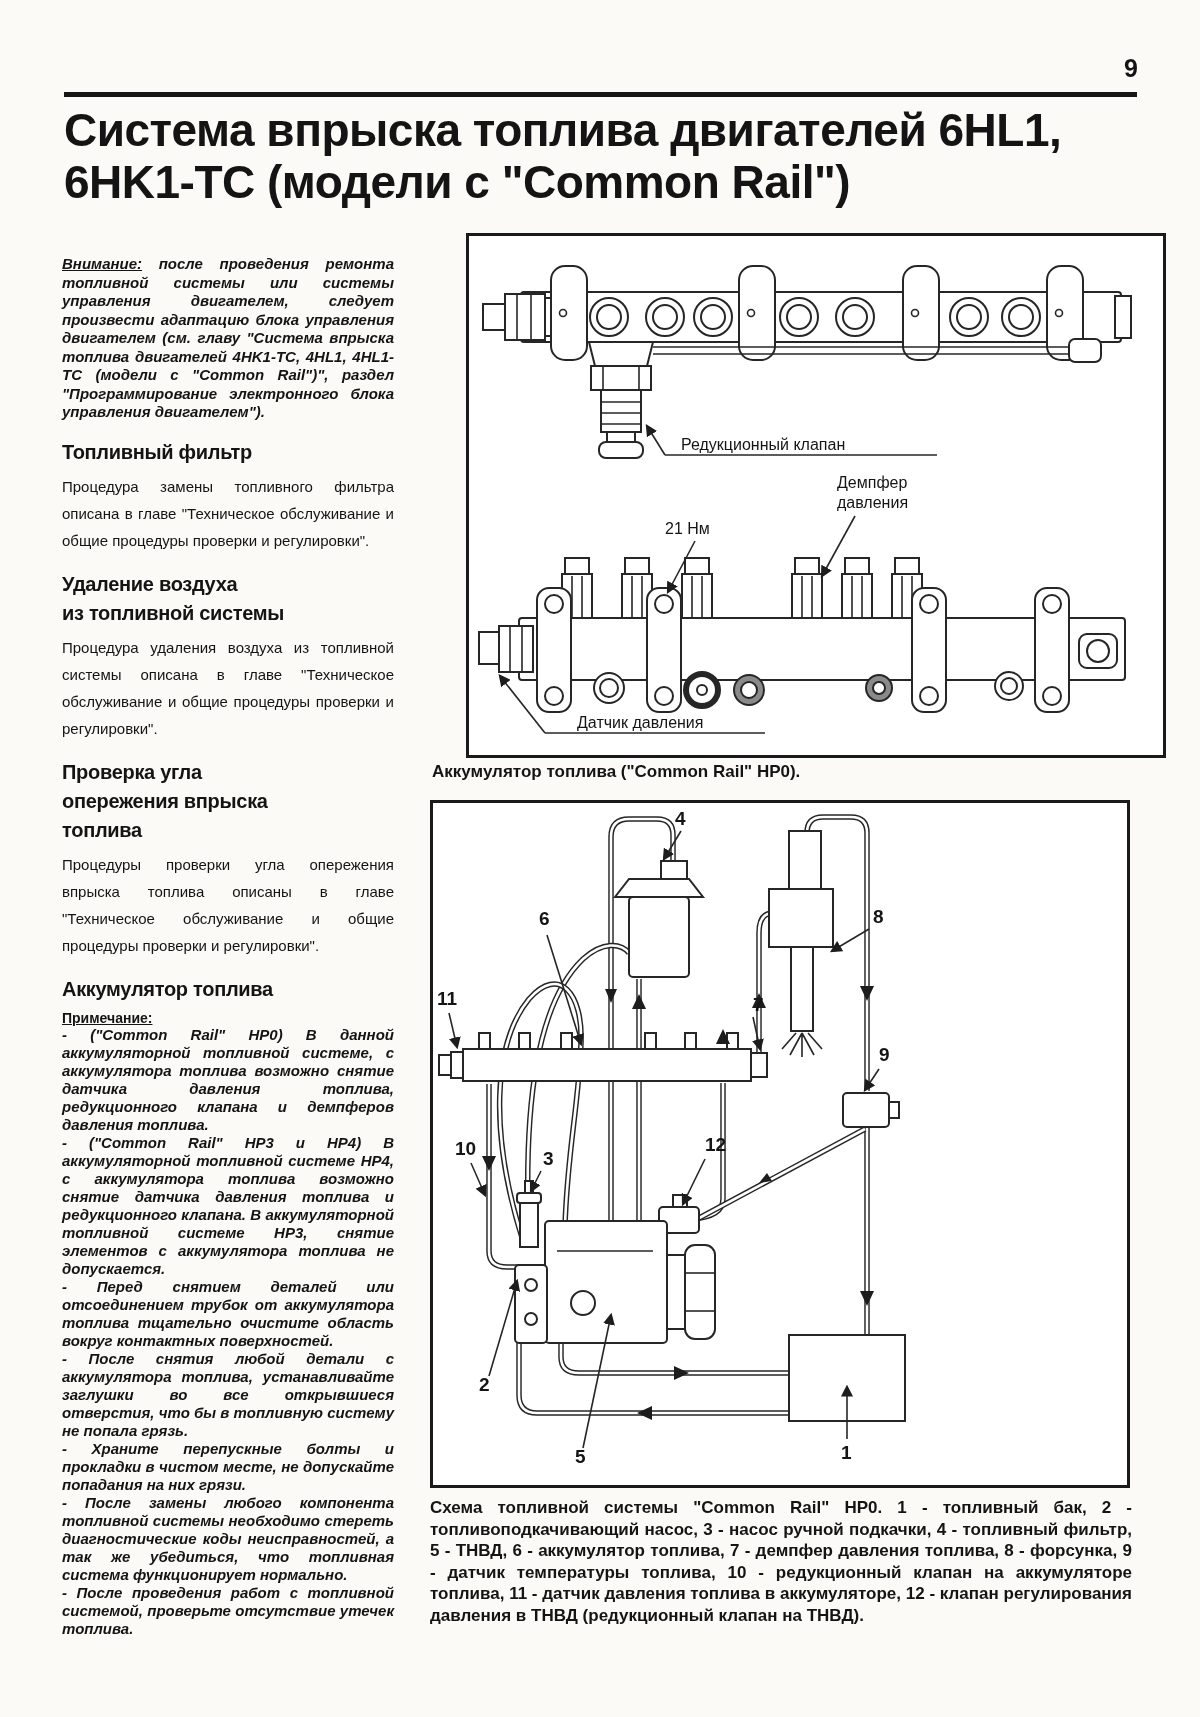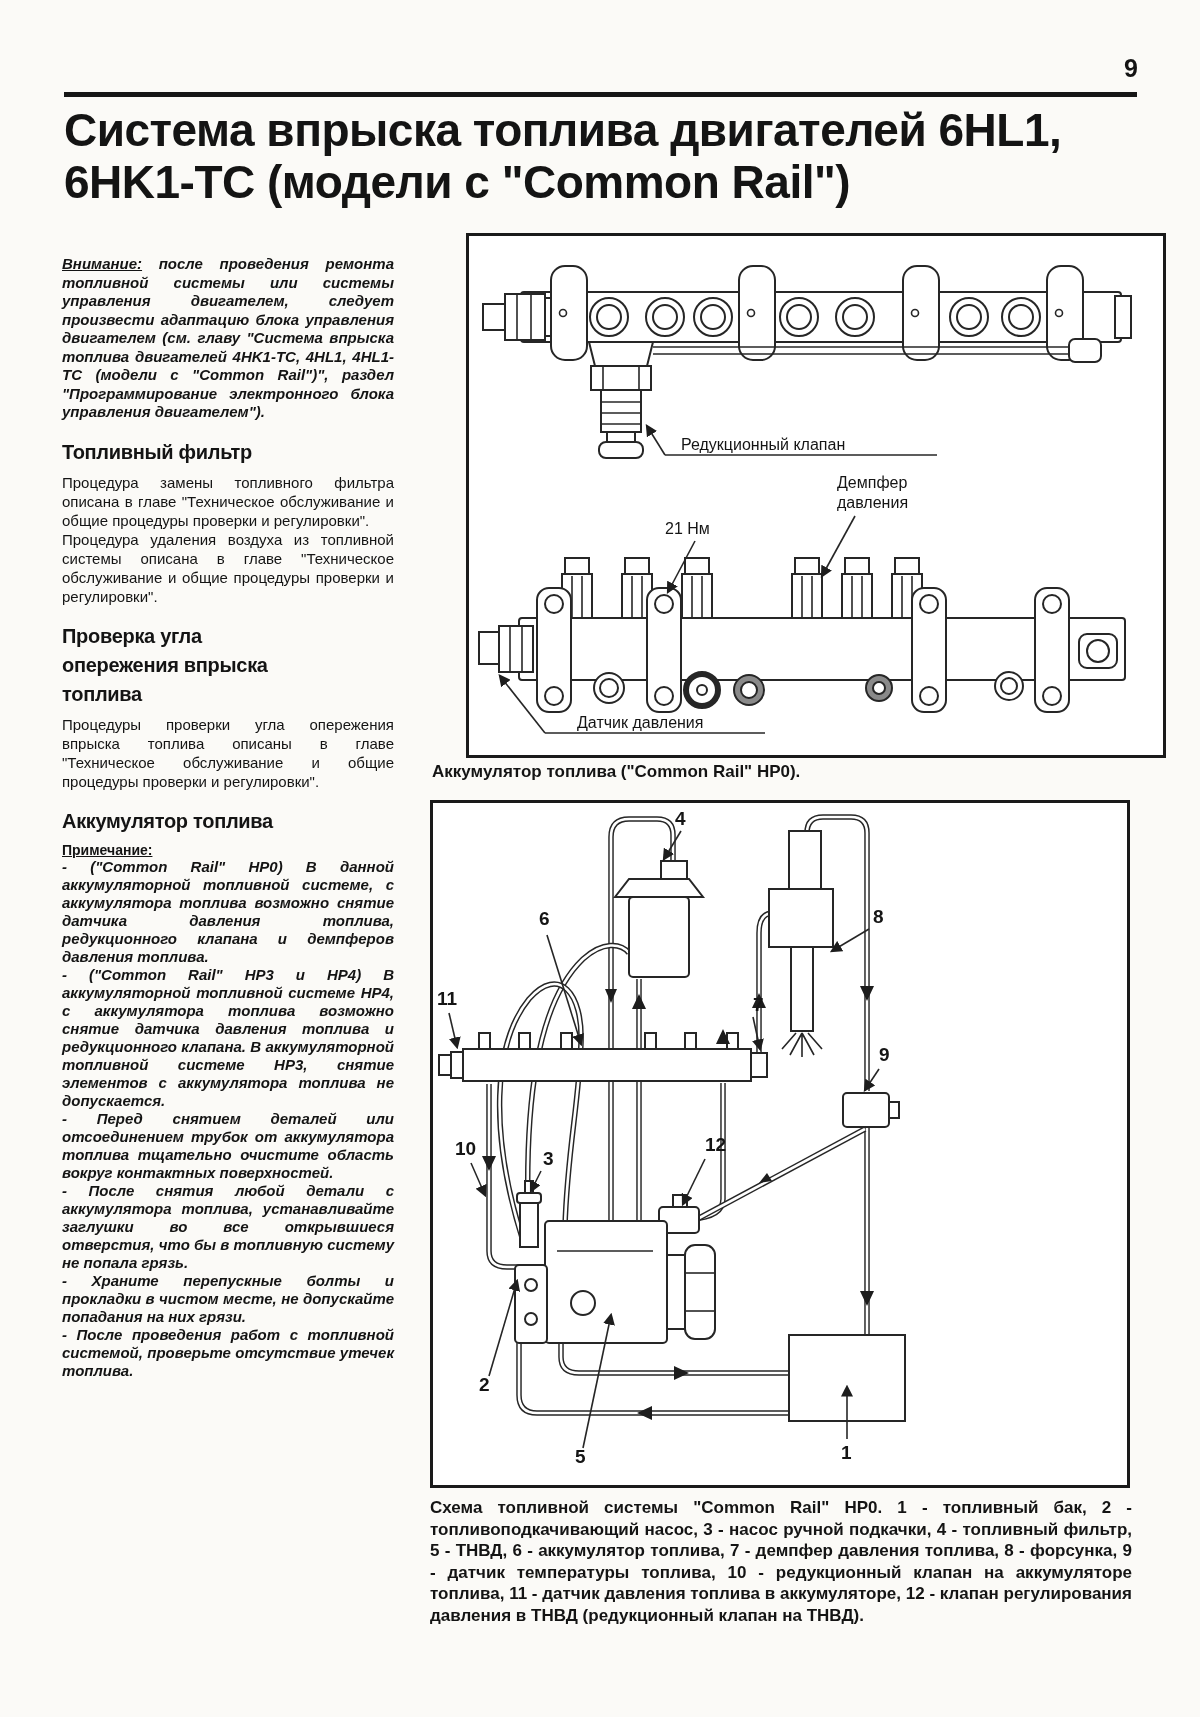--- a/index.html
+++ b/index.html
@@ -5,21 +5,21 @@
   html,body{margin:0;padding:0;background:#e9e7e3;}
   .page{position:relative;width:1200px;height:1717px;background:#fbfaf7;font-family:"Liberation Sans",sans-serif;color:#141414;overflow:hidden;}
   .pagenum{position:absolute;top:54px;left:1088px;width:50px;text-align:right;font-size:25px;font-weight:bold;}
   .rule{position:absolute;left:64px;top:92px;width:1073px;height:5px;background:#161616;}
   .title{position:absolute;left:64px;top:104px;width:1085px;font-size:46px;line-height:52px;font-weight:bold;white-space:pre-line;letter-spacing:-0.5px;}
   .leftcol{position:absolute;left:62px;top:227px;width:332px;margin-top:28px;}
   .leftcol p{margin:0;}
   .attention{font-size:15px;line-height:18.5px;font-style:italic;font-weight:bold;text-align:justify;}
   .attention .lbl{text-decoration:underline;}
   h2.sect{margin:16px 0 6px 0;font-size:20px;line-height:29px;font-weight:bold;white-space:pre-line;letter-spacing:-0.3px;}
-  .body{font-size:15px;line-height:19px;text-align:justify;}
+  .body{font-size:15px;line-height:27px;text-align:justify;}
   .notelbl{margin-top:4px !important;font-size:14px;font-weight:bold;text-decoration:underline;}
   .noteitem{font-size:15px;line-height:18px;font-style:italic;font-weight:bold;text-align:justify;}
   .fig{position:absolute;left:430px;background:#fff;border:3px solid #1a1a1a;}
   #fig1{top:233px;width:694px;height:519px;margin-left:36px;}
   #fig2{top:800px;width:694px;height:682px;}
   .cap1{position:absolute;left:432px;top:762px;width:700px;font-size:17px;font-weight:bold;}
   .cap2{position:absolute;left:430px;top:1497px;width:702px;font-size:17px;line-height:21.5px;font-weight:bold;text-align:justify;}
   svg text{fill:#151515;font-family:"Liberation Sans",sans-serif;}
   .lab{font-size:16px;}
   .co{font-size:19px;font-weight:bold;}
@@ -40,32 +40,35 @@
   <div class="title">Система впрыска топлива двигателей 6HL1,
 6HK1-TC (модели с "Common Rail")</div>
 
   <div class="leftcol">
     <p class="attention">
       <span class="lbl">Внимание:</span>
       <span>после проведения ремонта топливной системы или системы управления двигателем, следует произвести адаптацию блока управления двигателем (см. главу "Система впрыска топлива двигателей 4HK1-TC, 4HL1, 4HL1-TC (модели с "Common Rail")", раздел "Программирование электронного блока управления двигателем").</span>
     </p>
     <h2 class="sect">Топливный фильтр</h2>
     <p class="body">Процедура замены топливного фильтра описана в главе "Техническое обслуживание и общие процедуры проверки и регулировки".</p>
+    <h2 class="sect">Удаление воздуха
+из топливной системы</h2>
     <p class="body">Процедура удаления воздуха из топливной системы описана в главе "Техническое обслуживание и общие процедуры проверки и регулировки".</p>
     <h2 class="sect">Проверка угла
 опережения впрыска
 топлива</h2>
     <p class="body">Процедуры проверки угла опережения впрыска топлива описаны в главе "Техническое обслуживание и общие процедуры проверки и регулировки".</p>
     <h2 class="sect">Аккумулятор топлива</h2>
     <p class="notelbl">Примечание:</p>
     <p class="noteitem">- ("Common Rail" HP0) В данной аккумуляторной топливной системе, с аккумулятора топлива возможно снятие датчика давления топлива, редукционного клапана и демпферов давления топлива.</p>
     <p class="noteitem">- ("Common Rail" HP3 и HP4) В аккумуляторной топливной системе HP4, с аккумулятора топлива возможно снятие датчика давления топлива и редукционного клапана. В аккумуляторной топливной системе HP3, снятие элементов с аккумулятора топлива не допускается.</p>
     <p class="noteitem">- Перед снятием деталей или отсоединением трубок от аккумулятора топлива тщательно очистите область вокруг контактных поверхностей.</p>
     <p class="noteitem">- После снятия любой детали с аккумулятора топлива, устанавливайте заглушки во все открывшиеся отверстия, что бы в топливную систему не попала грязь.</p>
     <p class="noteitem">- Храните перепускные болты и прокладки в чистом месте, не допускайте попадания на них грязи.</p>
+    <p class="noteitem">- После замены любого компонента топливной системы необходимо стереть диагностические коды неисправностей, а так же убедиться, что топливная система функционирует нормально.</p>
     <p class="noteitem">- После проведения работ с топливной системой, проверьте отсутствие утечек топлива.</p>
   </div>
 
   <div class="fig" id="fig1">
     <svg width="694" height="519" viewBox="0 0 694 519">
       <defs>
         <marker id="mA" viewBox="0 0 10 10" refX="8" refY="5" markerWidth="7.5" markerHeight="7.5" orient="auto">
           <path d="M0,0 L10,5 L0,10 Z" fill="#1d1d1d"></path>
         </marker>
       </defs>

